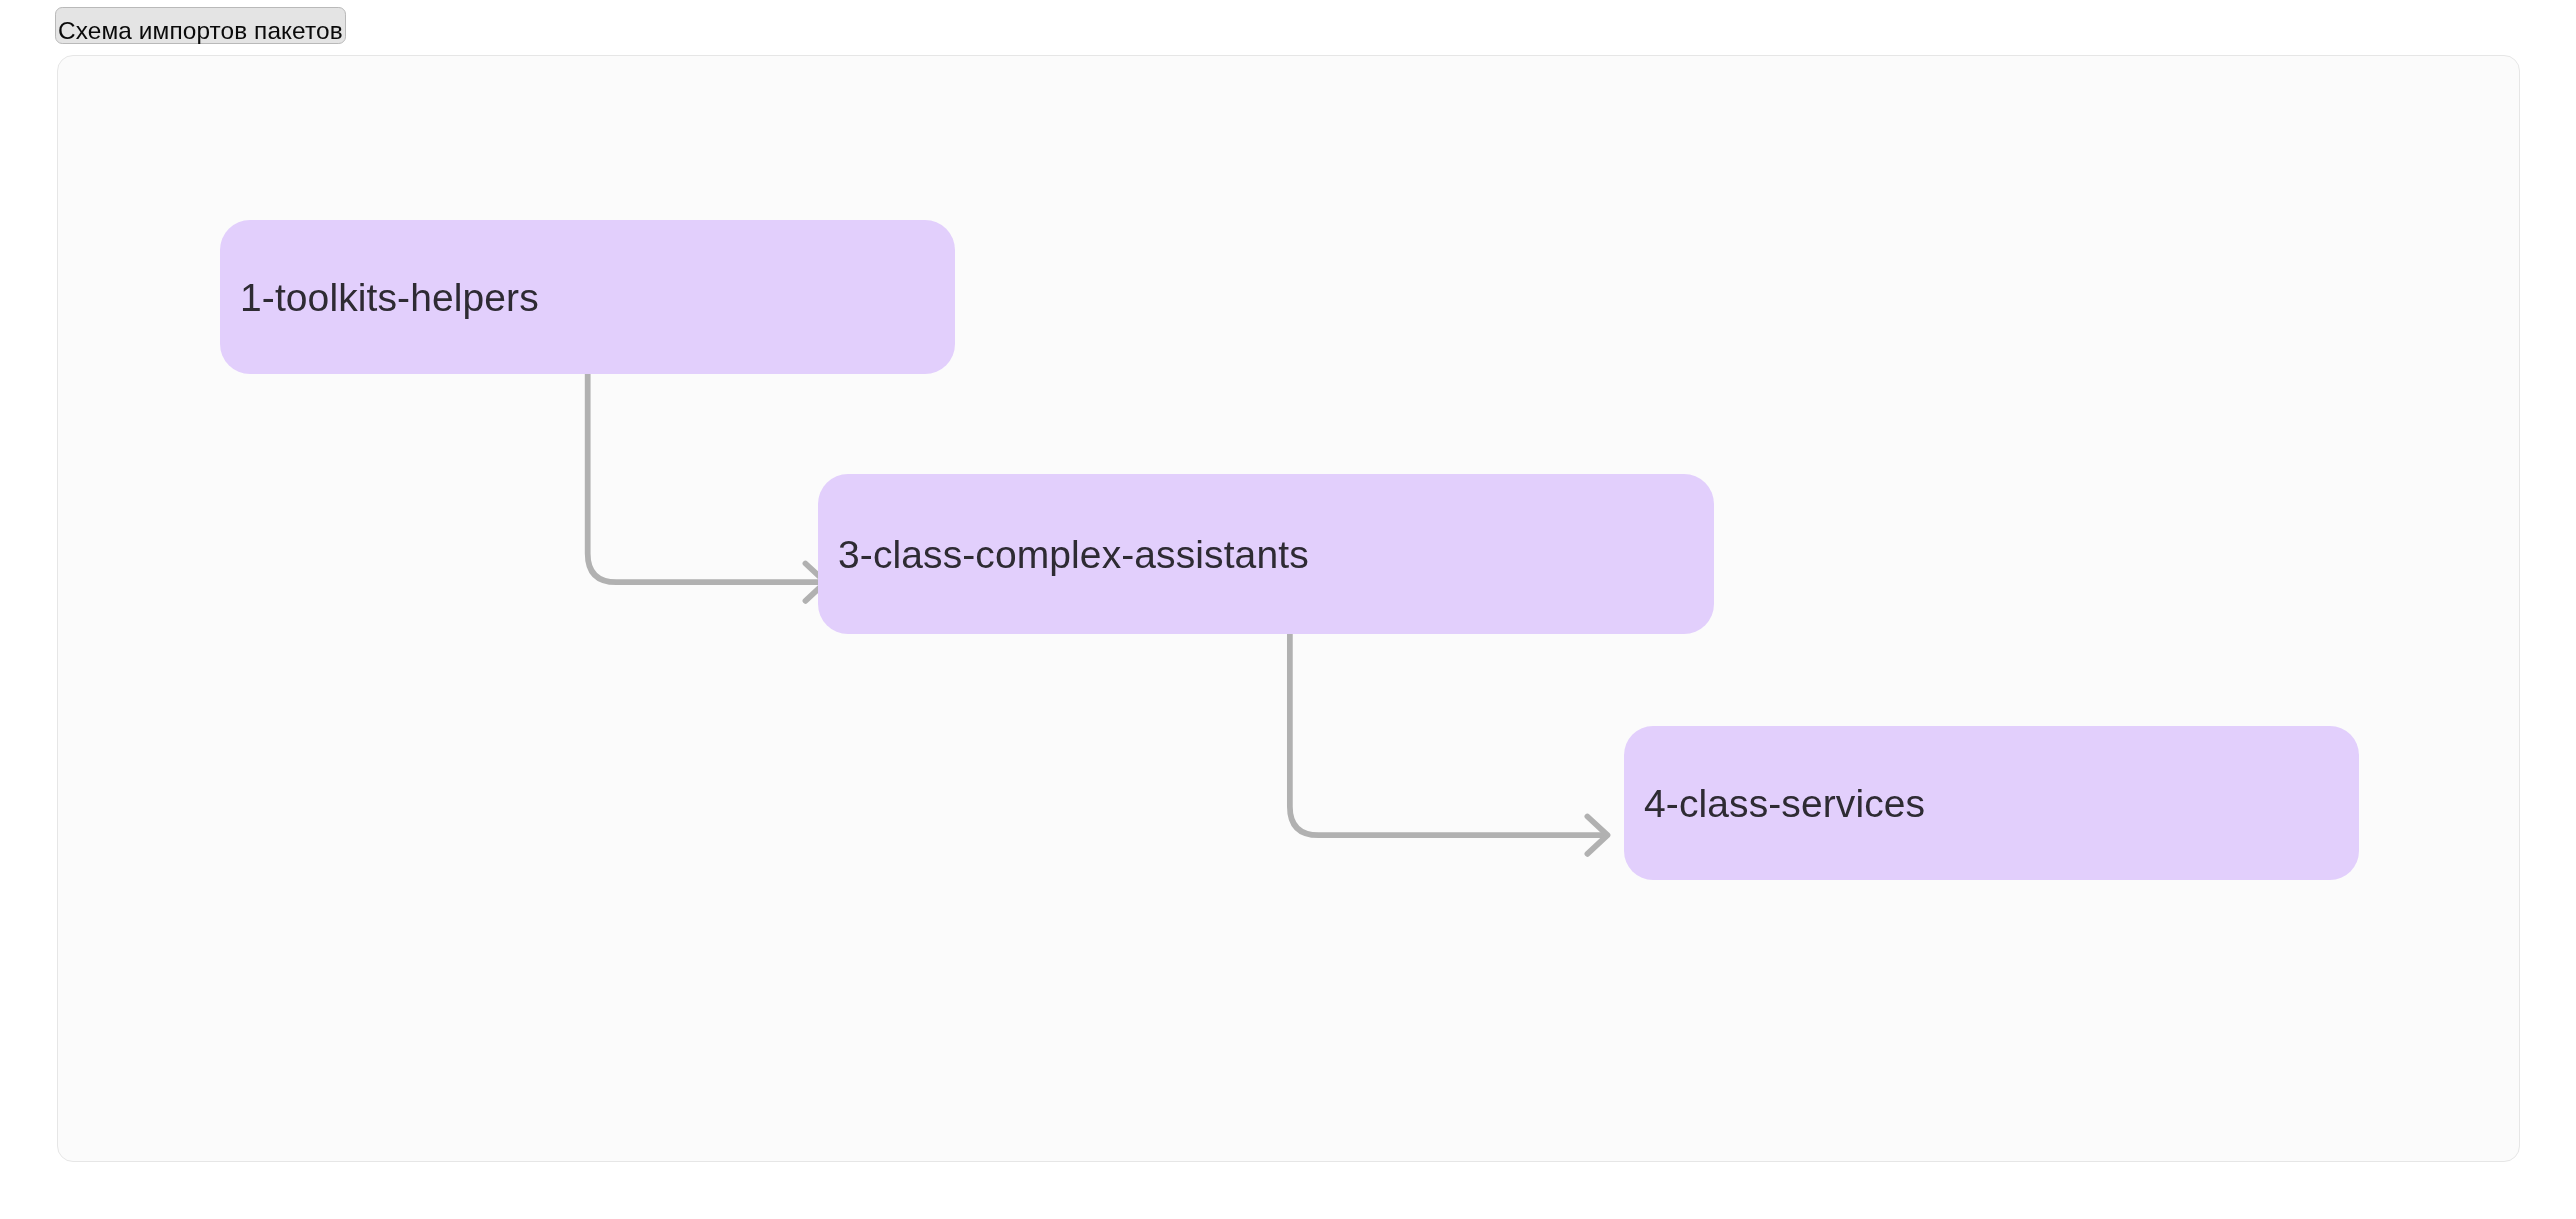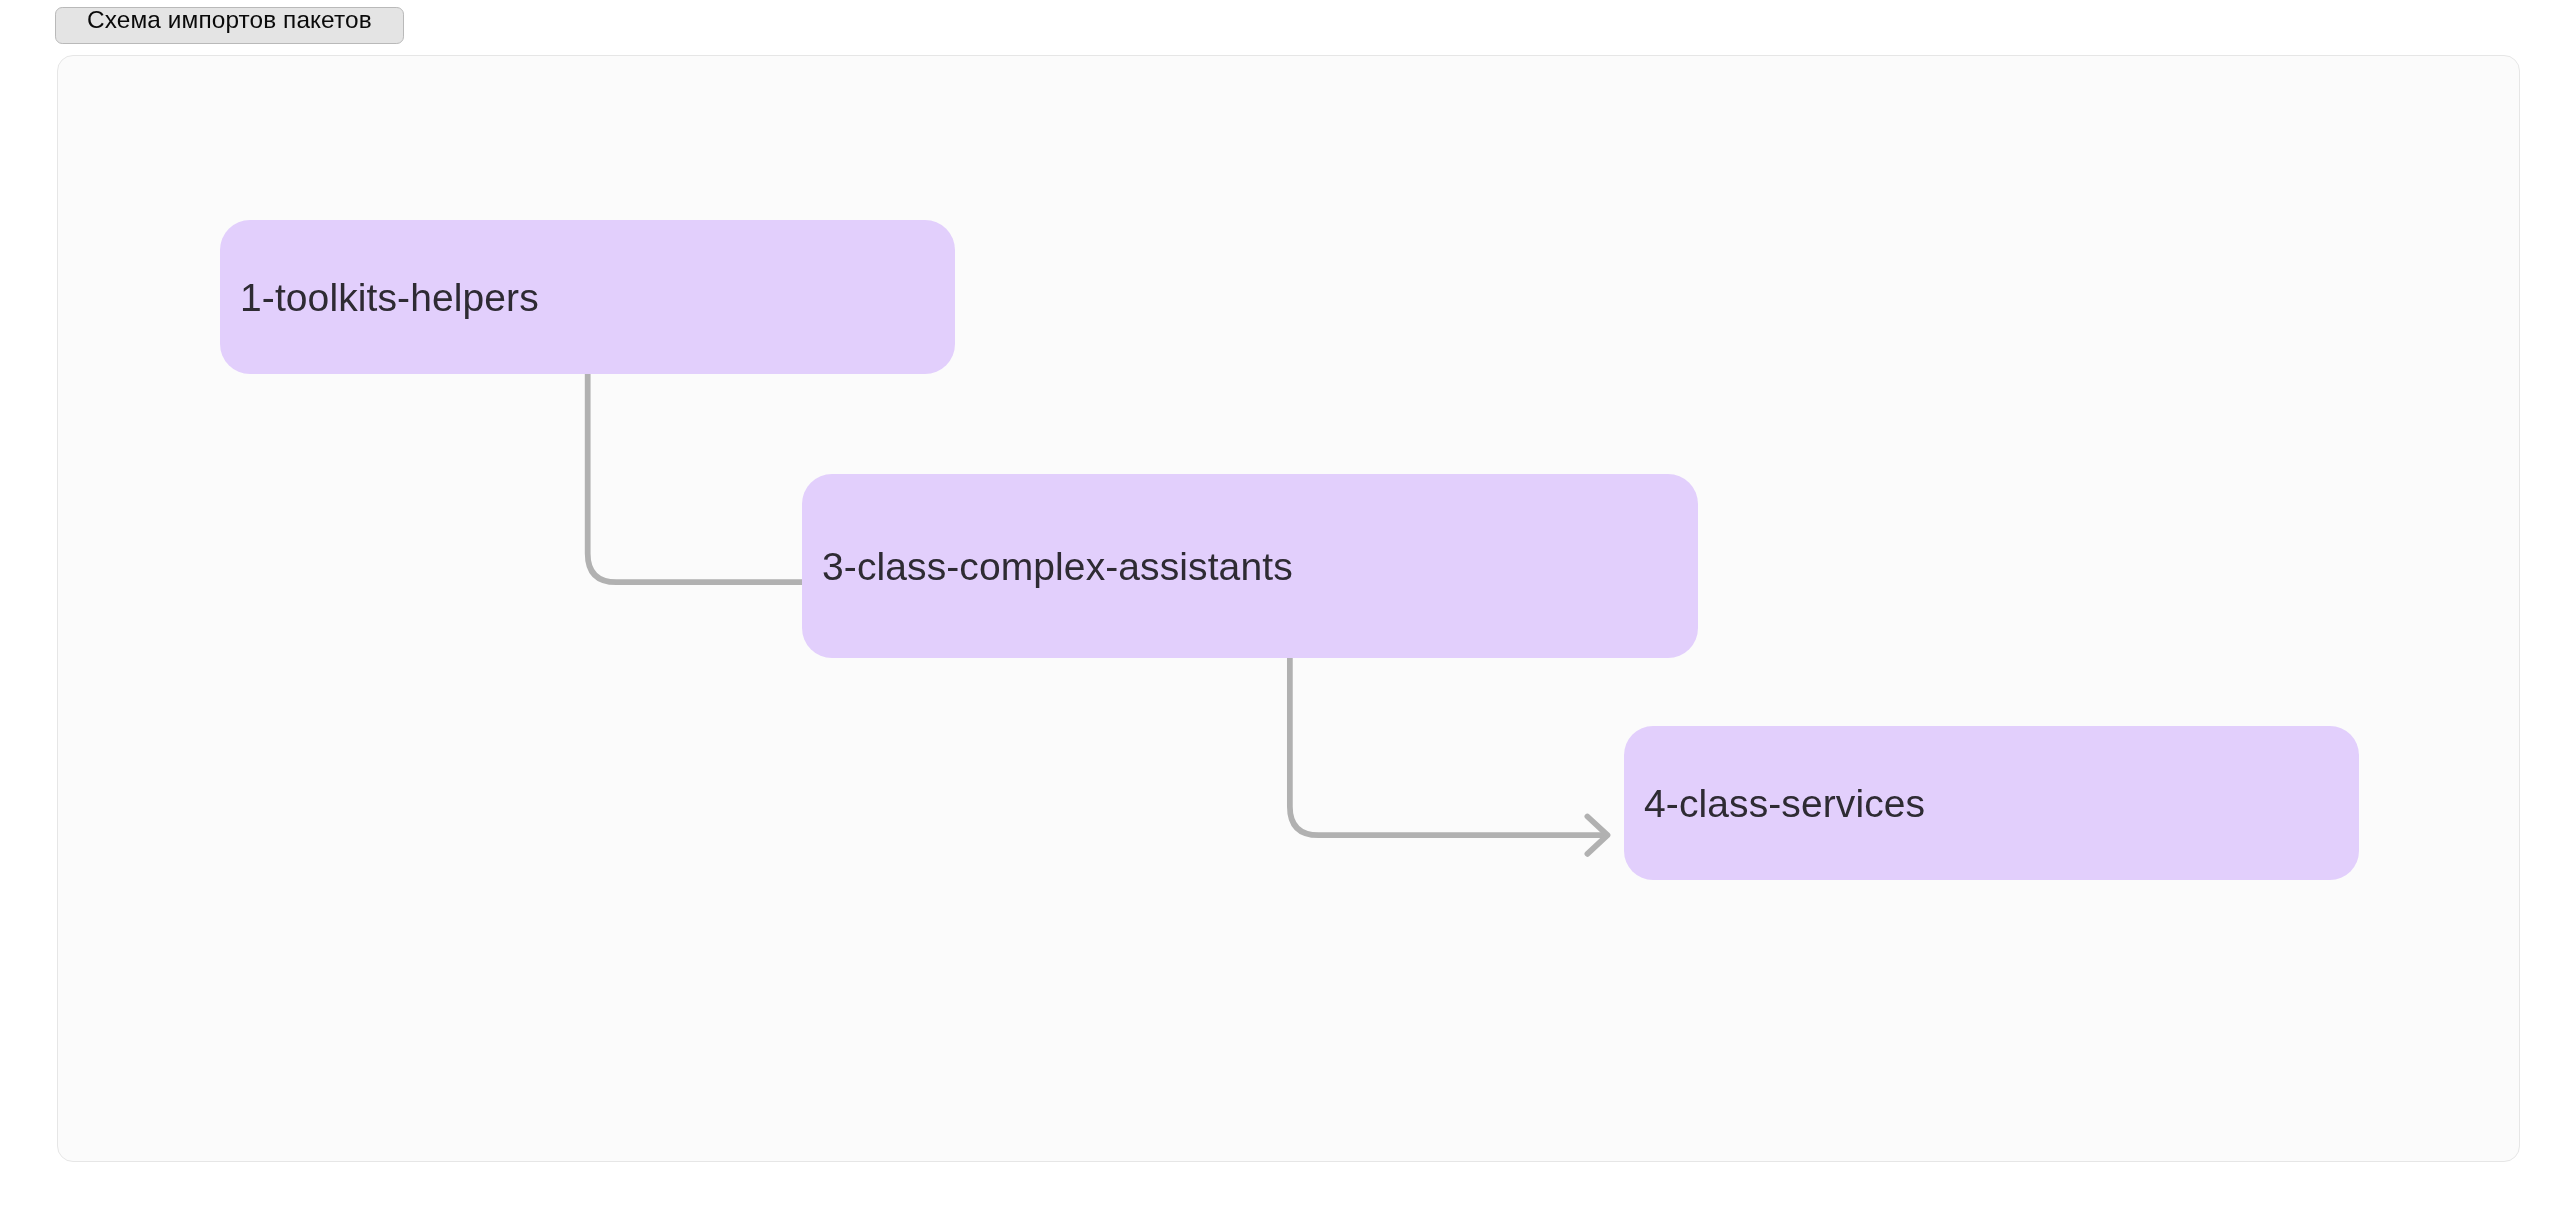--- a/index.html
+++ b/index.html
@@ -23,22 +23,22 @@
   }
 
   
   .title-tab {
     position: absolute;
     left: 55px;
     top: 7.2px;
     height: 37px;
     box-sizing: border-box;
     display: flex;
-    align-items: flex-start;
-    padding: 0 31px;
+    align-items: flex-end;
+    padding: 0 2px;
     background: #e4e4e4;
     border: 1.4px solid #b9b9b9;
     border-radius: 7.2px;
     color: #0a0a0a;
     font-size: 24.4px;
     line-height: 1;
     letter-spacing: 0.1px;
     white-space: nowrap;
   }
 
@@ -122,21 +122,21 @@
             <path class="edge-path" d="M 737 442 L 737 692 Q 737 732 777 732 L 1063 732"></path>
             <path class="edge-arrow" d="M 1040 706 L 1068 732 L 1040 758"></path>
             <path class="edge-path" d="M 1714 803 L 1714 1044 Q 1714 1084 1754 1084 L 2151 1084"></path>
             <path class="edge-arrow" d="M 2128 1058 L 2156 1084 L 2128 1110"></path>
           </g>
       </svg>
       <div id="nodes-group">
           <div class="node" style="left: 162px; top: 164px; width: 735px; height: 154px;">
             <span class="node-label">1-toolkits-helpers</span>
           </div>
-          <div class="node" style="left: 744px; top: 418px; width: 896px; height: 184px;">
+          <div class="node" style="left: 760px; top: 418px; width: 896px; height: 160px;">
             <span class="node-label">3-class-complex-assistants</span>
           </div>
           <div class="node" style="left: 1566px; top: 670px; width: 735px; height: 154px; border-radius: 29px;">
             <span class="node-label">4-class-services</span>
           </div>
         </div>
     </div>
   </div>
 
 </div>

